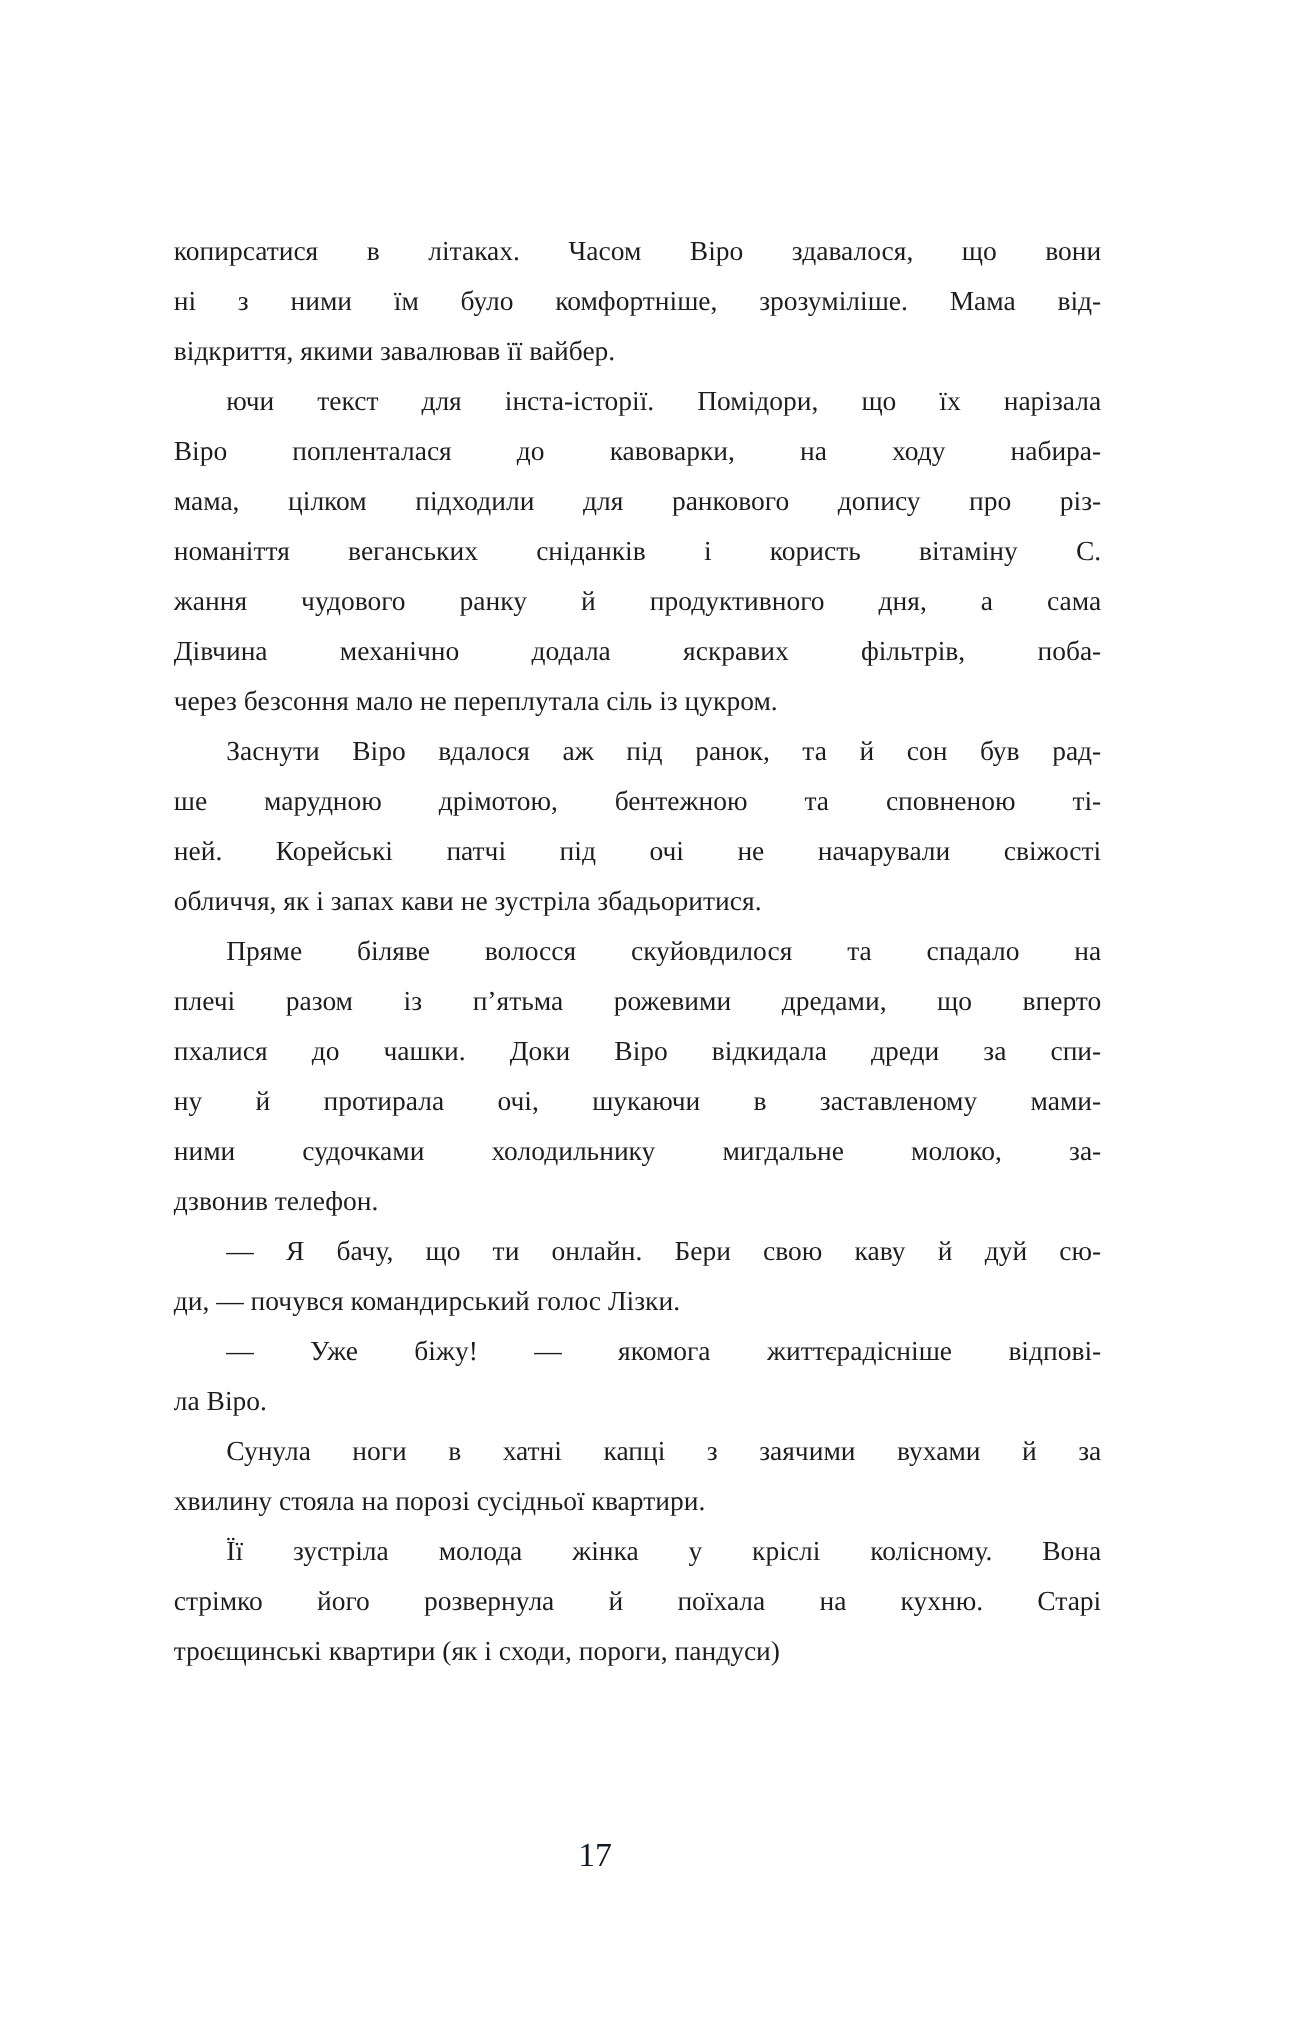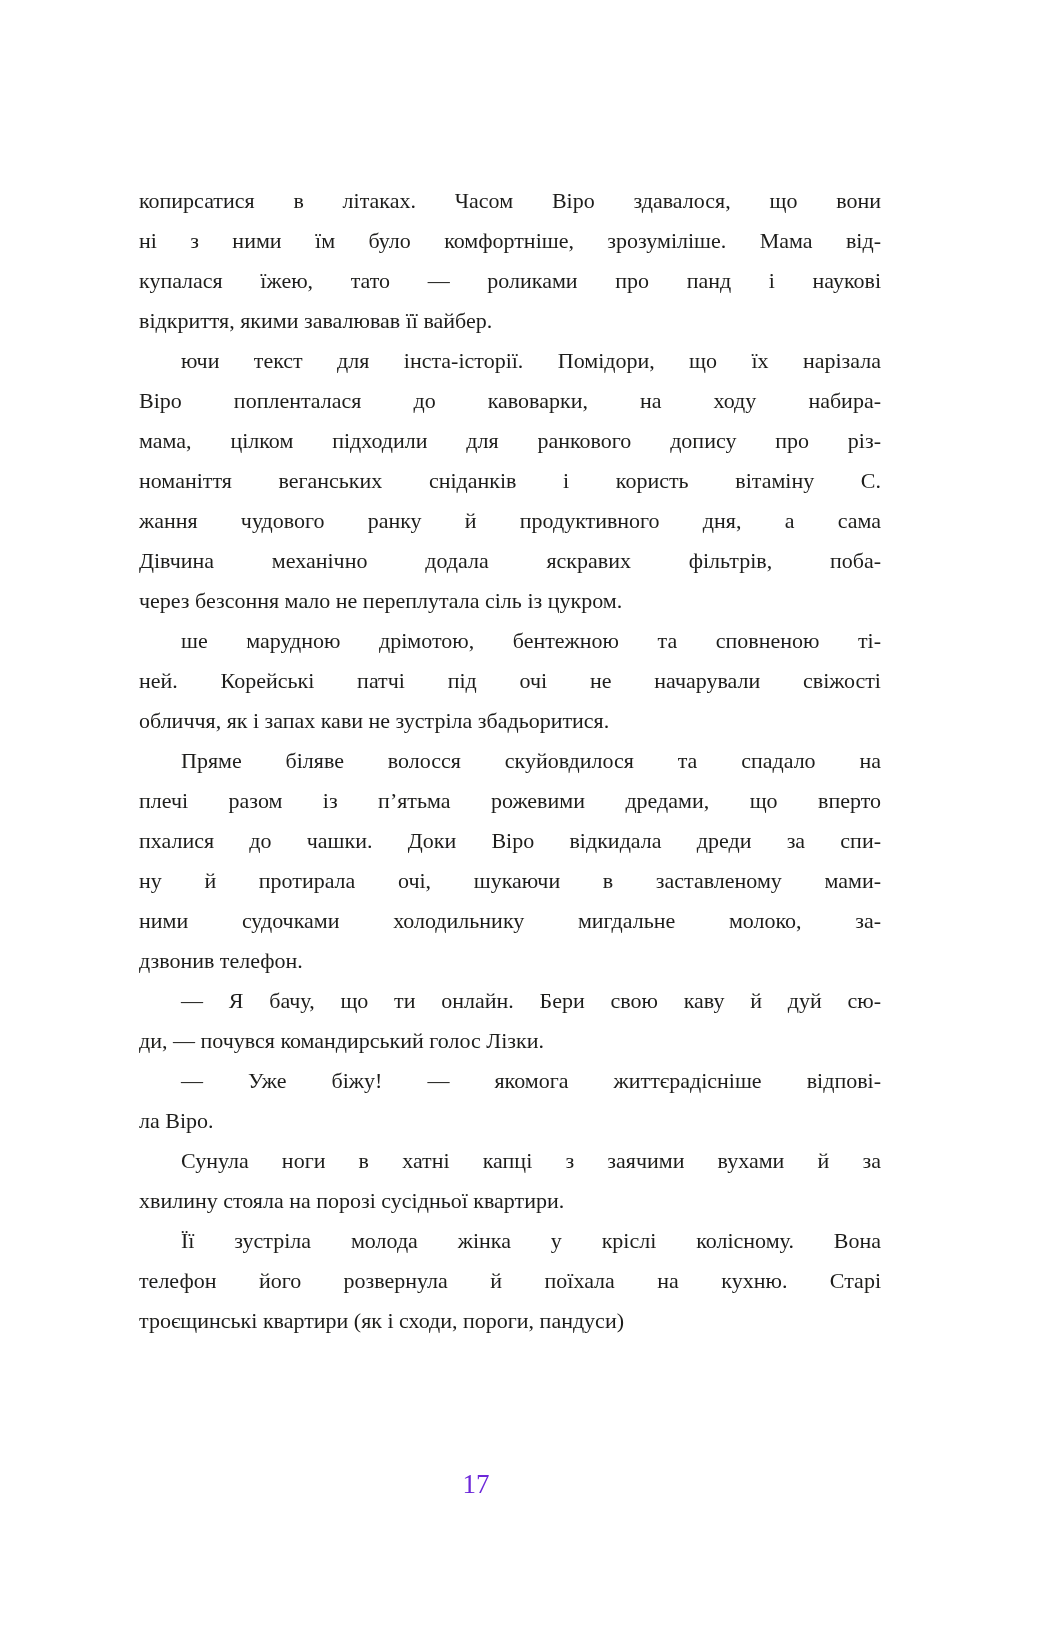--- a/index.html
+++ b/index.html
@@ -34,44 +34,44 @@
       text-indent: 42px;
     }
     .page-number {
       position: absolute;
       left: 105px;
       top: 1468px;
       width: 742px;
       text-align: center;
       font-size: 27px;
       line-height: 32px;
-      color: #6d28d9;
+      color: #0f172a;
     }
   </style>
 </head>
 <body>
 
 <div class="book-page">
   <div class="text-block" id="text-block" style="color: rgb(29, 29, 27);">
       <div class="para">
         <div class="line">копирсатися в літаках. Часом Віро здавалося, що вони</div>
         <div class="line">ні з ними їм було комфортніше, зрозуміліше. Мама від-</div>
-        <div class="line">купалася їжею, тато — роликами про панд і наукові</div>
         <div class="line last">відкриття, якими завалював її вайбер.</div>
       </div>
       <div class="para indent">
         <div class="line">ючи текст для інста-історії. Помідори, що їх нарізала</div>
         <div class="line">Віро попленталася до кавоварки, на ходу набира-</div>
         <div class="line">мама, цілком підходили для ранкового допису про різ-</div>
         <div class="line">номаніття веганських сніданків і користь вітаміну С.</div>
         <div class="line">жання чудового ранку й продуктивного дня, а сама</div>
         <div class="line">Дівчина механічно додала яскравих фільтрів, поба-</div>
         <div class="line last">через безсоння мало не переплутала сіль із цукром.</div>
       </div>
       <div class="para indent">
+        <div class="line">Заснути Віро вдалося аж під ранок, та й сон був рад-</div>
         <div class="line">ше марудною дрімотою, бентежною та сповненою ті-</div>
         <div class="line">ней. Корейські патчі під очі не начарували свіжості</div>
         <div class="line last">обличчя, як і запах кави не зустріла збадьоритися.</div>
       </div>
       <div class="para indent">
         <div class="line">Пряме біляве волосся скуйовдилося та спадало на</div>
         <div class="line">плечі разом із п’ятьма рожевими дредами, що вперто</div>
         <div class="line">пхалися до чашки. Доки Віро відкидала дреди за спи-</div>
         <div class="line">ну й протирала очі, шукаючи в заставленому мами-</div>
         <div class="line">ними судочками холодильнику мигдальне молоко, за-</div>
@@ -84,18 +84,18 @@
       <div class="para indent">
         <div class="line">— Уже біжу! — якомога життєрадісніше відпові-</div>
         <div class="line last">ла Віро.</div>
       </div>
       <div class="para indent">
         <div class="line">Сунула ноги в хатні капці з заячими вухами й за</div>
         <div class="line last">хвилину стояла на порозі сусідньої квартири.</div>
       </div>
       <div class="para indent">
         <div class="line">Її зустріла молода жінка у кріслі колісному. Вона</div>
-        <div class="line">телефон його розвернула й поїхала на кухню. Старі</div>
+        <div class="line">стрімко його розвернула й поїхала на кухню. Старі</div>
         <div class="line last">троєщинські квартири (як і сходи, пороги, пандуси)</div>
       </div>
     </div>
   <div class="page-number">17</div>
 </div>
 
 </body></html>

